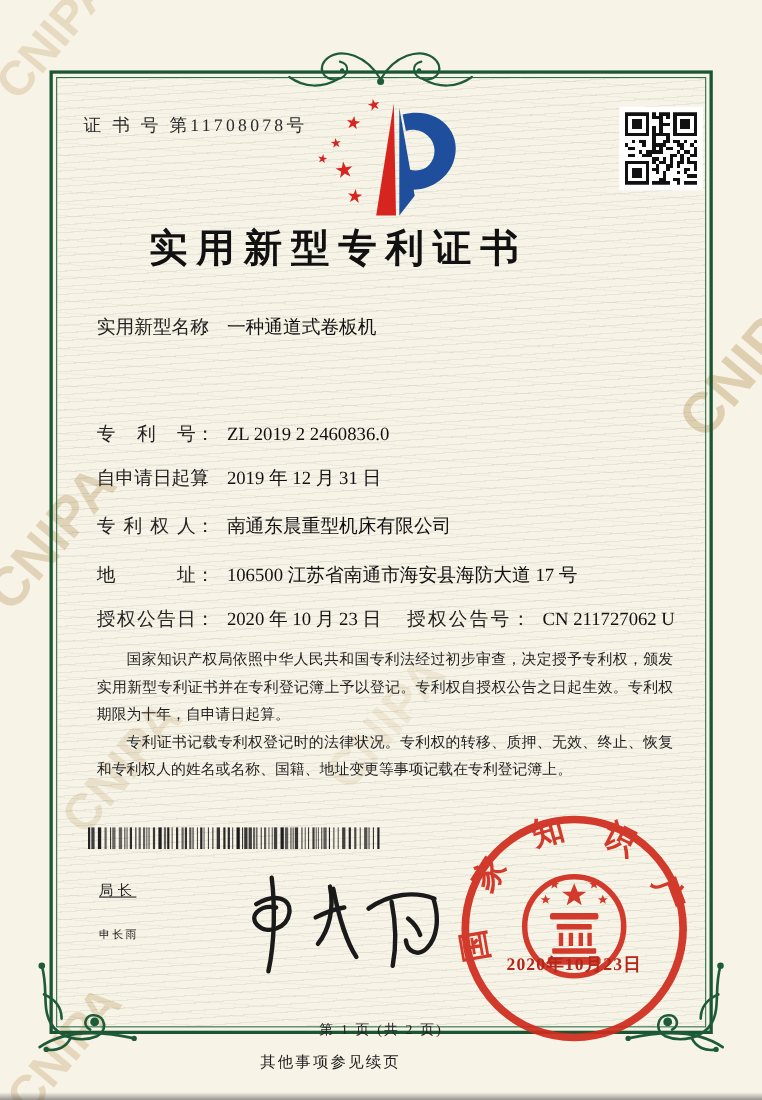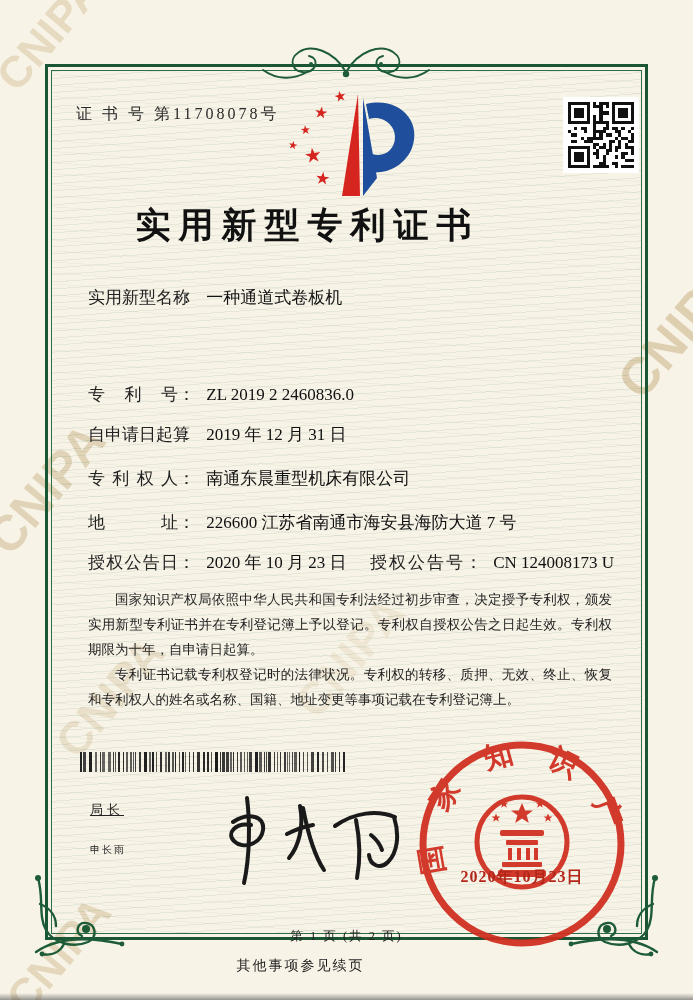--- a/index.html
+++ b/index.html
@@ -310,28 +310,28 @@
     <div class="row r4">
       <span class="fl">自申请日起算</span><span class="colon">：</span>
       <span class="fv">2019 年 12 月 31 日</span>
     </div>
     <div class="row r5">
       <span class="fl">专利权人</span><span class="colon">：</span>
       <span class="fv">南通东晨重型机床有限公司</span>
     </div>
     <div class="row r6">
       <span class="fl">地址</span><span class="colon">：</span>
-      <span class="fv">226600 江苏省南通市海安县海防大道 7 号</span>
+      <span class="fv">106500 江苏省南通市海安县海防大道 17 号</span>
     </div>
     <div class="row r7">
       <span class="fl">授权公告日</span><span class="colon">：</span>
       <span class="fv">2020 年 10 月 23 日</span>
       <span class="pair2">
         <span style="letter-spacing:2px;">授权公告号</span><span class="colon">：</span>
-        <span class="fv">CN 124008173 U</span>
+        <span class="fv">CN 211727062 U</span>
       </span>
     </div>
 
     <div class="paras">
       <p>国家知识产权局依照中华人民共和国专利法经过初步审查，决定授予专利权，颁发实用新型专利证书并在专利登记簿上予以登记。专利权自授权公告之日起生效。专利权期限为十年，自申请日起算。</p>
       <p>专利证书记载专利权登记时的法律状况。专利权的转移、质押、无效、终止、恢复和专利权人的姓名或名称、国籍、地址变更等事项记载在专利登记簿上。</p>
     </div>
 
     <div class="barcode">
       <svg id="bar-svg" viewBox="0 0 268 20" preserveAspectRatio="none">

